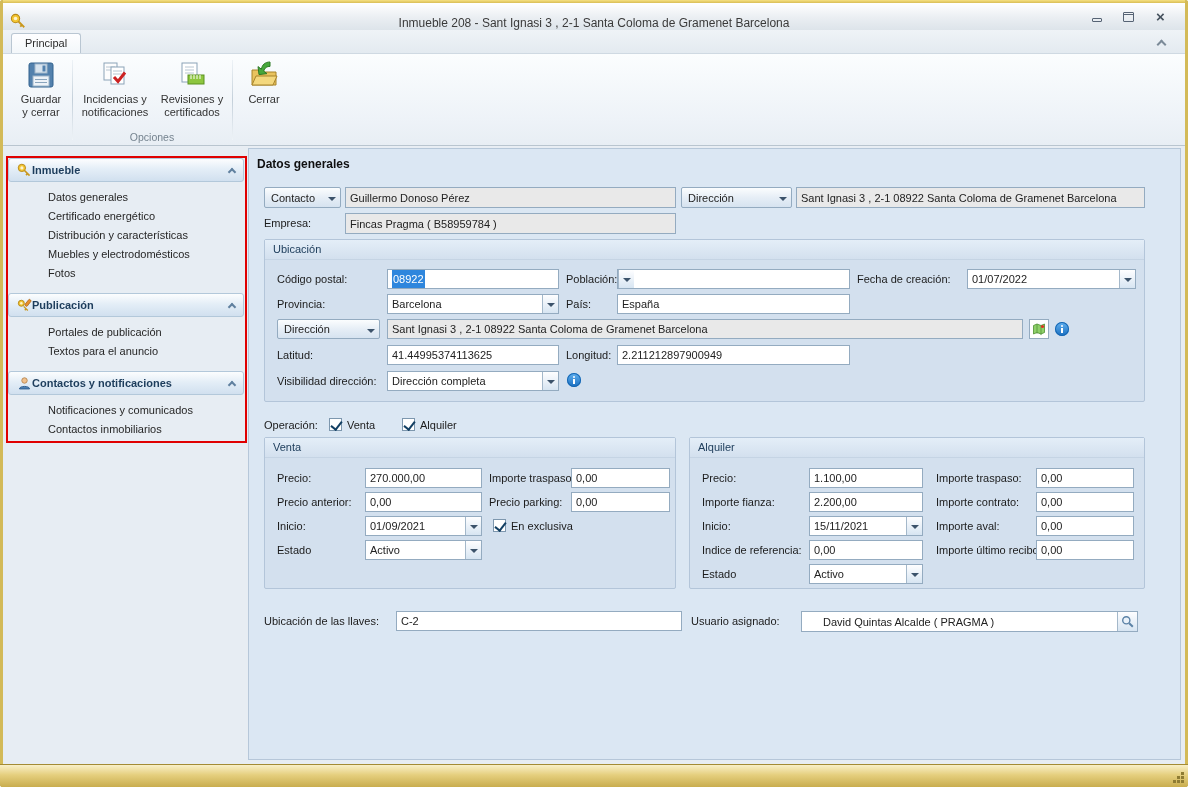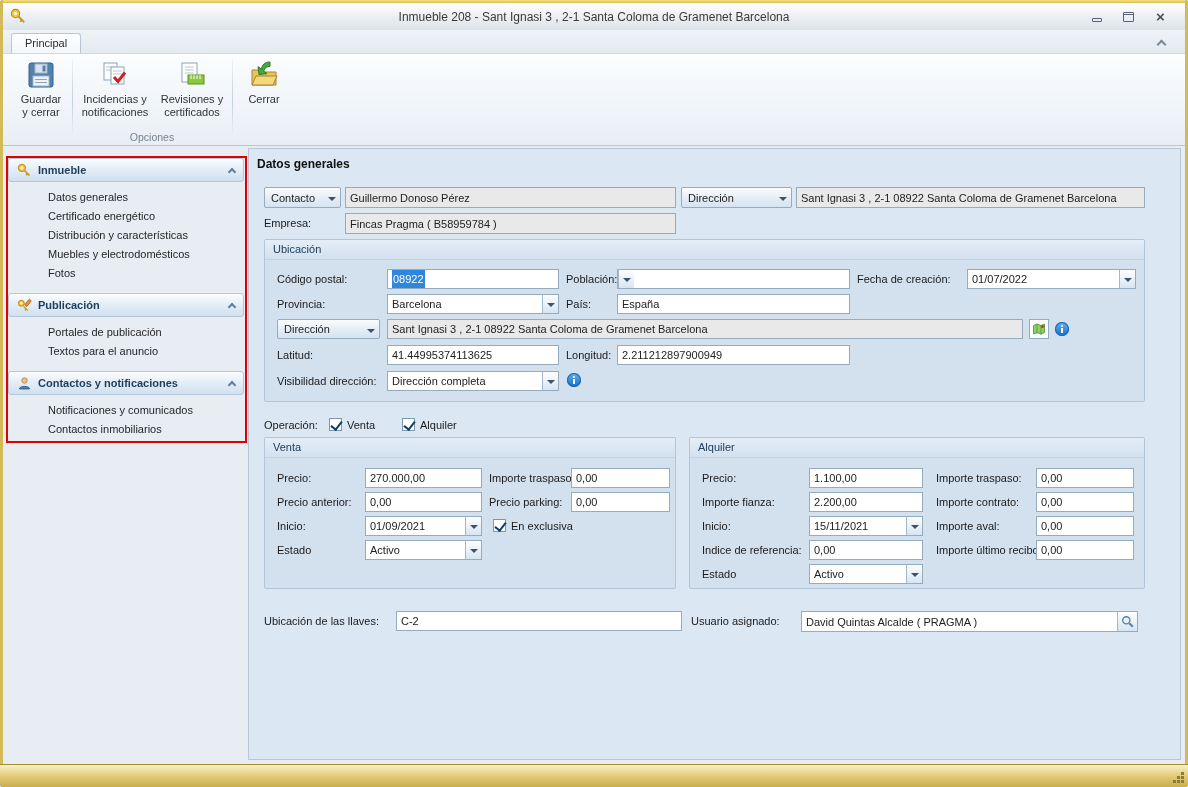--- a/index.html
+++ b/index.html
@@ -3,21 +3,21 @@
 <meta charset="utf-8">
 <style>
 *{margin:0;padding:0;box-sizing:border-box}
 html,body{width:1188px;height:787px}
 body{font-family:"Liberation Sans","DejaVu Sans",sans-serif;font-size:11px;color:#222;background:#fff}
 .win{position:relative;width:1188px;height:787px;background:#e9eef4;overflow:hidden;border-radius:3px;box-shadow:inset 0 0 0 1px #8f7c33}
 .frame-top{position:absolute;left:0;top:0;right:0;height:3px;background:linear-gradient(#f6e182,#d9bd55);z-index:6}
 .frame-left{position:absolute;left:0;top:0;bottom:0;width:3px;background:#d3ba58;z-index:6}
 .frame-right{position:absolute;right:0;top:0;bottom:0;width:3px;background:#d3ba58;z-index:6}
 
-.titlebar{position:absolute;left:3px;right:3px;top:3px;height:27px;background:linear-gradient(#ffffff,#eaeef2 55%,#dde4ea);display:flex;align-items:center;z-index:5}
+.titlebar{position:absolute;left:3px;right:3px;top:3px;height:27px;background:linear-gradient(#ffffff,#eaeef2 55%,#dde4ea);display:flex;align-items:flex-end;z-index:5}
 .title-icon{margin-left:7px;width:17px;height:17px;flex:none}
 .title-text{position:absolute;left:120px;right:120px;text-align:center;font-size:12px;color:#3a3a3a;white-space:nowrap;overflow:hidden}
 .winbtns{position:absolute;right:12px;top:5px;display:flex;gap:7px}
 .wbtn{width:25px;height:17px;display:flex;align-items:center;justify-content:center;cursor:default}
 .ic-min{width:10px;height:4px;border:1px solid #566374;border-radius:1px;margin-top:7px}
 .ic-max{width:11px;height:10px;border:1px solid #566374;border-radius:1px;position:relative}
 .ic-max::before{content:"";position:absolute;left:0;top:1px;right:0;height:1px;background:#566374}
 .ic-close{font-size:15px;line-height:15px;color:#46525e;font-weight:bold}
 
 .tabrow{position:absolute;left:3px;right:3px;top:30px;height:23px;background:linear-gradient(#eff3f7,#e3eaf0);z-index:4}
@@ -28,21 +28,21 @@
 .ribbon{position:absolute;left:3px;right:3px;top:53px;height:93px;background:linear-gradient(#fbfdfe,#eef3f8 70%,#e8eef4);border-top:1px solid #cfd9e2;border-bottom:1px solid #b9c5cf;z-index:3}
 .rbtn{position:absolute;top:3px;height:72px;display:flex;flex-direction:column;align-items:center;padding-top:3px;border-radius:3px;cursor:default}
 .rbtn .ricon{width:30px;height:30px;flex:none;margin-bottom:3px}
 .rbtn .rlbl{font-size:11px;line-height:13px;color:#333;text-align:center;white-space:nowrap}
 .rb-caption{position:absolute;left:72px;width:154px;top:77px;text-align:center;color:#75838f;font-size:10.5px}
 .rb-sep{position:absolute;top:6px;height:80px;width:1px;background:linear-gradient(#eef3f7,#c4d0da,#eef3f7)}
 
 .client{position:absolute;left:3px;right:3px;top:147px;bottom:23px;background:#e7edf3}
 
 .sidebar{position:absolute;left:8px;top:158px;width:236px;z-index:2}
-.sb-head{height:24px;border:1px solid #b3c8da;border-radius:3px;background:linear-gradient(#fcfdfe,#e4eef7 45%,#d1e0ef);display:flex;align-items:center;padding:0 8px;gap:6px;font-weight:bold;color:#1d3d5c;cursor:default}
+.sb-head{height:24px;border:1px solid #b3c8da;border-radius:3px;background:linear-gradient(#fcfdfe,#e4eef7 45%,#d1e0ef);display:flex;align-items:center;padding:0 8px;font-weight:bold;color:#1d3d5c;cursor:default}
 .sb-head .sbico{width:15px;height:15px;flex:none}
 .sb-title{flex:1;white-space:nowrap;overflow:hidden}
 .chev-up-sm{width:6px;height:6px;border:solid #60809f;border-width:2px 2px 0 0;transform:rotate(-45deg);margin-top:3px;flex:none}
 .sb-items{padding:6px 0 10px}
 .sb-item{height:19px;line-height:19px;padding-left:40px;color:#262626;white-space:nowrap;cursor:default}
 .annotation{position:absolute;left:6px;top:156px;width:241px;height:287px;border:2px solid #e00000;pointer-events:none;z-index:3}
 
 .panel{position:absolute;left:248px;top:148px;width:933px;height:612px;background:#dbe7f3;border:1px solid #b6c7d9;z-index:2}
 .panel-title{position:absolute;left:8px;top:8px;font-weight:bold;font-size:12px;color:#101010}
 .lbl{position:absolute;line-height:20px;white-space:nowrap;color:#1b1b1b}
@@ -60,21 +60,21 @@
 .cbtn .dd::after{content:"";position:absolute;left:3px;top:9px;border:4px solid transparent;border-top:4px solid #3c536b;border-bottom:none}
 .grp{position:absolute;background:#d3e0ee;border:1px solid #b3c5d9;border-radius:2px}
 .grp-head{position:absolute;left:0;top:0;right:0;height:20px;background:linear-gradient(#e4eef8,#d3e0ee);border-bottom:1px solid #c5d4e4;padding:3px 8px;color:#21405e}
 .cb{position:absolute;width:13px;height:13px;background:#fff;border:1px solid #7d97ae}
 .cb::after{content:"";position:absolute;left:3px;top:0;width:5px;height:9px;border:solid #123f63;border-width:0 2px 2px 0;transform:rotate(38deg)}
 .info{position:absolute;width:14px;height:14px;border-radius:50%;background:linear-gradient(#63b2f0,#1a6fc0);box-shadow:inset 0 0 0 1px #1566b2}
 .info::before{content:"";position:absolute;left:6px;top:2.5px;width:2px;height:2px;background:#fff;border-radius:50%}
 .info::after{content:"";position:absolute;left:6px;top:6px;width:2px;height:5px;background:#fff}
 .sqbtn{position:absolute;width:20px;height:20px;border:1px solid #94abc0;background:#fff;display:flex;align-items:center;justify-content:center;cursor:default}
 .fldflex{position:absolute;background:#fff;border:1px solid #94abc0;display:flex;height:21px}
-.fldflex .fval{flex:1;padding:3px 4px;line-height:14px;white-space:nowrap;overflow:hidden}
+.fldflex .fval{flex:1;padding:3px 21px;line-height:14px;white-space:nowrap;overflow:hidden}
 .lens-btn{width:20px;flex:none;border-left:1px solid #a4b8ca;background:linear-gradient(#fefeff,#d7e5f2);display:flex;align-items:center;justify-content:center;cursor:default}
 
 .statusbar{position:absolute;left:0;right:0;bottom:0;height:23px;background:linear-gradient(#f9f0c8,#e5cf7e 45%,#c9ad4e);border-top:1px solid #a38b35;z-index:6}
 .grip{position:absolute;right:4px;bottom:4px;width:13px;height:13px}
 .grip::after{content:"";position:absolute;right:0;bottom:0;width:3px;height:3px;background:#8f7c33;box-shadow:-4px 0 #8f7c33,-8px 0 #8f7c33,0 -4px #8f7c33,-4px -4px #8f7c33,0 -8px #8f7c33}
 </style>
 </head>
 <body>
 
 <div class="win">

